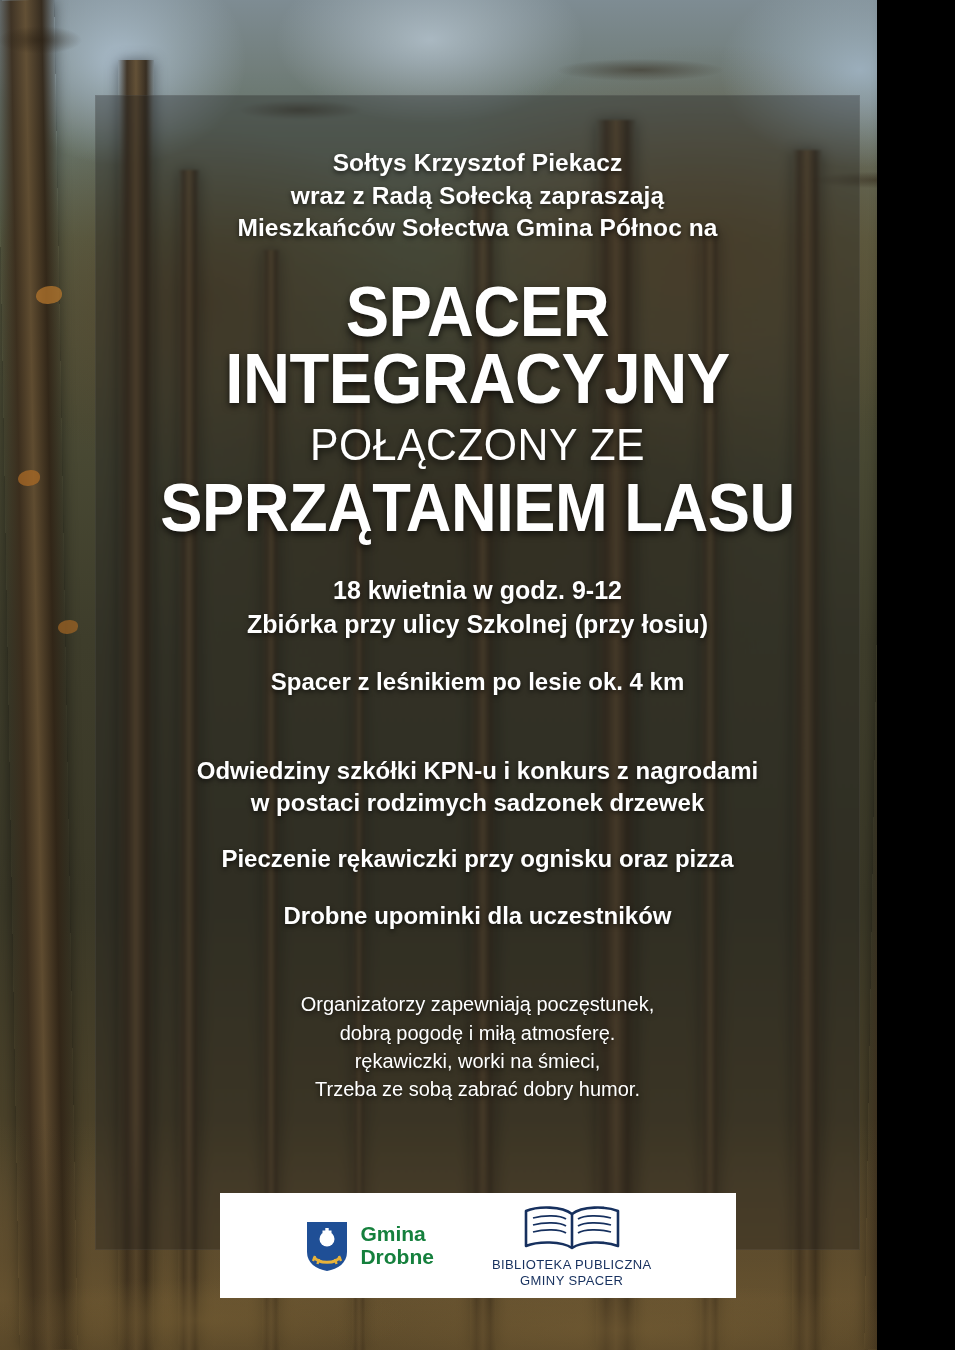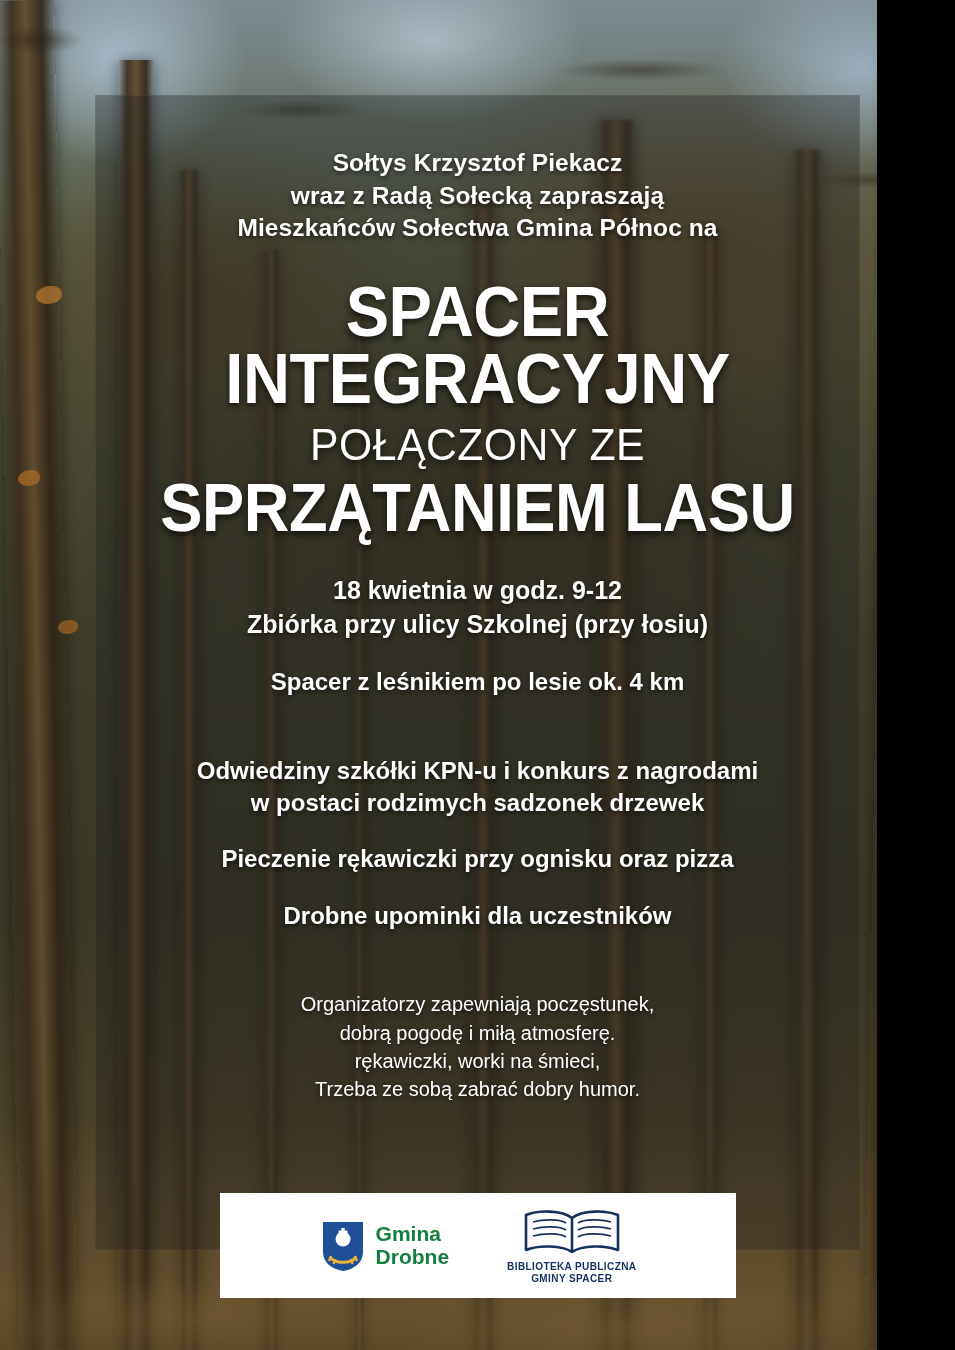--- a/index.html
+++ b/index.html
@@ -191,22 +191,22 @@
     font-weight: bold;
     line-height: 1.06;
     text-align: left;
     text-shadow: none;
   }
   .logo-bib { text-align: center; }
   .logo-bib svg { display: block; margin: 0 auto; }
   .logo-bib .lines {
     margin-top: 3px;
     color: #16305e;
-    font-size: 10px;
-    font-weight: bold;
+    font-size: 13px;
+    font-weight: normal;
     letter-spacing: 0.4px;
     line-height: 1.22;
     text-shadow: none;
   }
 </style>
 </head>
 <body>
 
 <div class="poster">
 

